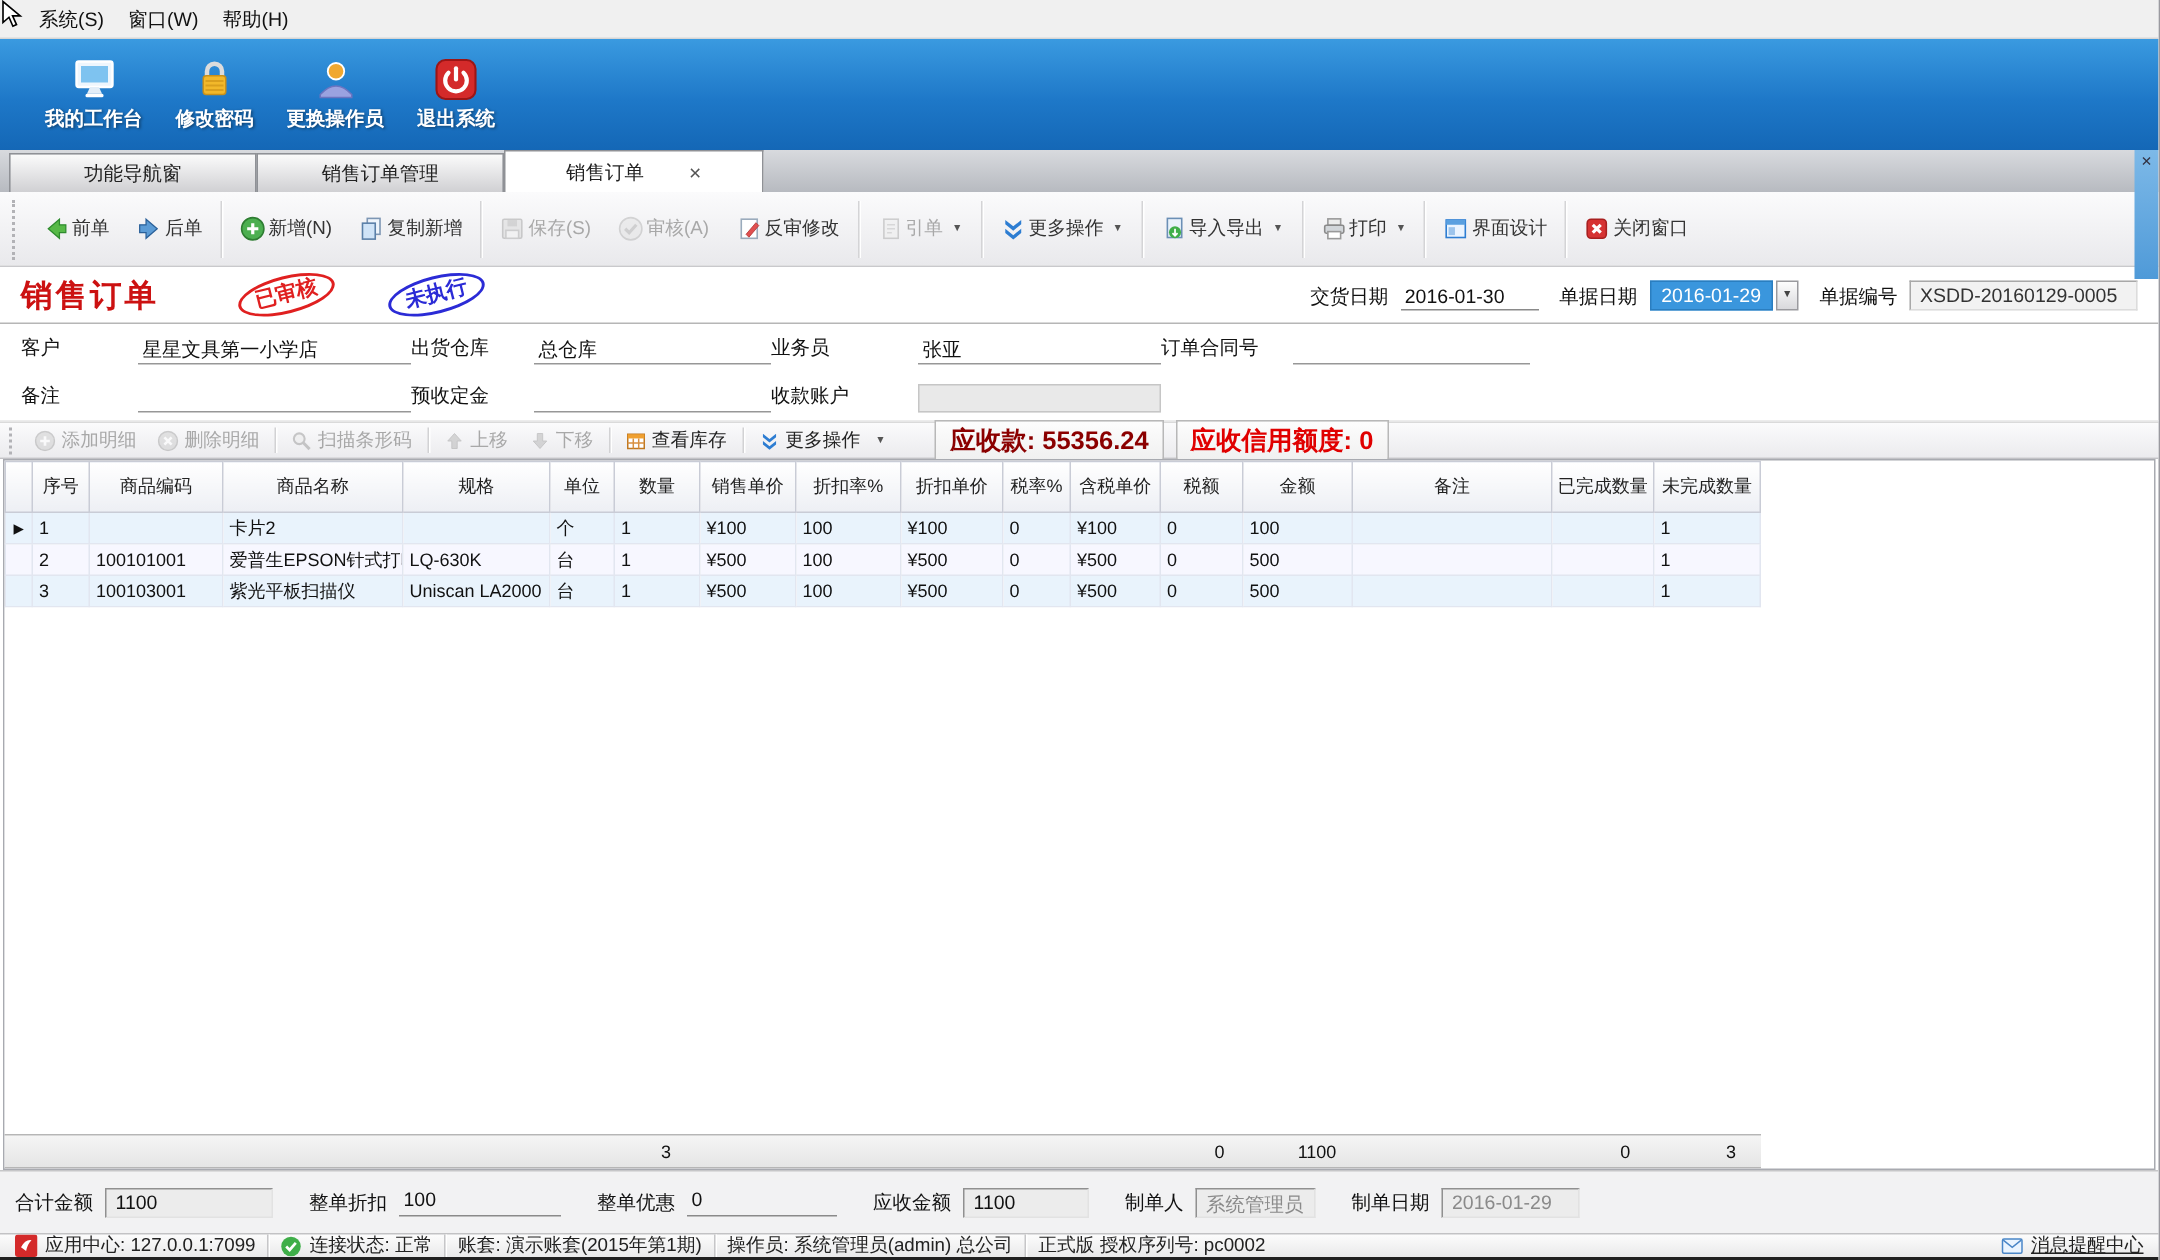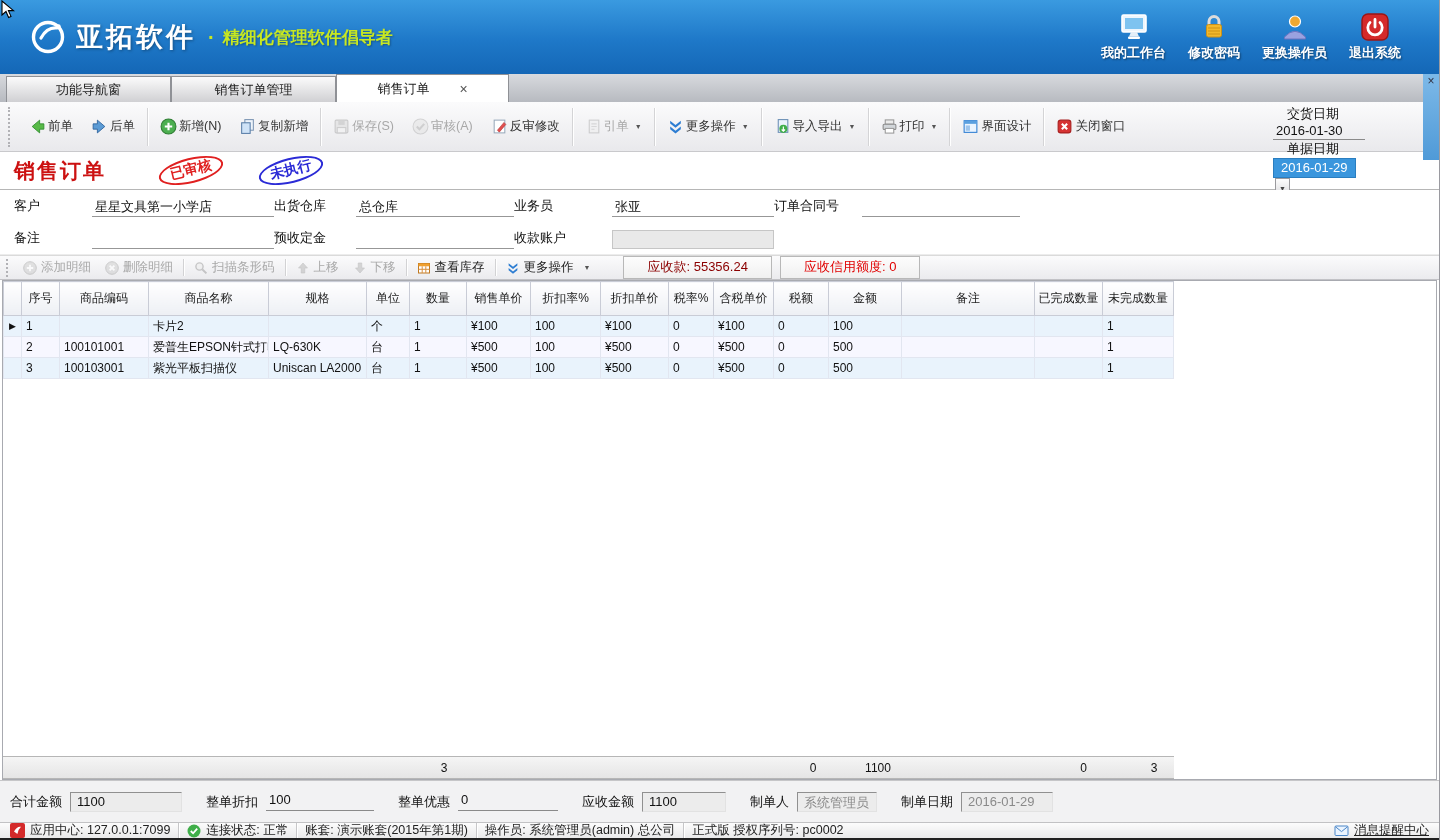--- a/index.html
+++ b/index.html
@@ -43,21 +43,21 @@
   .tbtn.disabled .icon { filter:grayscale(1); opacity:.5; }
   .tsep { width:1px; height:38px; background:#d4d4d6; box-shadow:1px 0 0 #fff; margin:0 3px; }
   .caret { font-size:7px; color:#555; margin-left:6px; }
 
   
   .doc-header { height:38px; background:#fff; border-bottom:1px solid #b6b6b6; display:flex; align-items:center; padding:0 14px; flex:0 0 auto; }
   .doc-title { color:#cc1111; font-size:21px; font-weight:bold; letter-spacing:2px; }
   .stamp { border:2px solid; border-radius:50%; padding:1px 10px 2px; font-size:14px; font-weight:bold; transform:rotate(-14deg); white-space:nowrap; }
   .stamp-red { color:#e02020; border-color:#e02020; margin-left:52px; }
   .stamp-blue { color:#2b2bd6; border-color:#2b2bd6; margin-left:34px; }
-  .doc-dates { margin-left:auto; display:flex; align-items:flex-start; font-size:13px; color:#111;flex-direction:column; }
+  .doc-dates { margin-left:auto; display:flex; align-items:flex-end; font-size:13px; color:#111; }
   .dlabel { margin:0 8px 0 14px; white-space:nowrap; }
   .u-val { border-bottom:1px solid #8a8a8a; min-width:92px; padding:0 3px 1px; }
   .date-select { background:#3a96dd; color:#fff; padding:1px 7px 2px; border:1px solid #2a7ec0; }
   .date-drop { width:15px; height:20px; background:linear-gradient(#fdfdfd,#d9d9dc); border:1px solid #9a9a9e; margin-left:2px; font-size:7px; color:#444; display:flex; align-items:center; justify-content:center; cursor:pointer; }
   .s-box { background:#f2f2f2; border:1px solid #a8a8a8; border-right-color:#dcdcdc; border-bottom-color:#dcdcdc; padding:1px 6px 2px; color:#333; }
   .docno { width:152px; }
 
   
   .form { background:#fff; padding:7px 14px 5px; border-bottom:1px solid #ececec; flex:0 0 auto; }
   .form-grid { display:grid; grid-template-columns:78px 182px 82px 158px 98px 162px 88px 158px; row-gap:12px; align-items:end; font-size:13px; color:#111; }
@@ -66,21 +66,21 @@
   .flab { padding-bottom:2px; white-space:nowrap; }
 
   
   .detail-toolbar { height:25px; background:linear-gradient(180deg,#fbfbfc,#ebebee); border-top:1px solid #dadada; border-bottom:1px solid #c2c2c6; display:flex; align-items:center; padding-left:2px; font-size:12.5px; flex:0 0 auto; }
   .dgrip { width:3px; height:18px; border-left:2px dotted #b2b2b6; margin:0 7px 0 4px; }
   .dbtn { display:flex; align-items:center; gap:4px; padding:1px 7px; color:#222; cursor:pointer; white-space:nowrap; }
   .dbtn.disabled { color:#a8a8a8; }
   .dbtn .icon svg { width:14px; height:14px; display:block; }
   .dbtn.disabled .icon { filter:grayscale(1); opacity:.55; }
   .dsep { width:1px; height:17px; background:#d2d2d4; box-shadow:1px 0 0 #fff; margin:0 3px; }
-  .amount-box { border:1px solid #b8b8b8; background:linear-gradient(#fdfdfd,#f0f0f0); padding:1px 23px 2px; font-size:13px; font-weight:normal; white-space:nowrap; }
+  .amount-box { border:1px solid #b8b8b8; background:linear-gradient(#fdfdfd,#f0f0f0); padding:1px 9px 2px; font-size:17px; font-weight:bold; white-space:nowrap; }
   .amount-box.receivable { margin-left:26px; color:#8b0000; }
   .amount-box.credit { margin-left:8px; color:#e00000; }
 
   
   .grid-area { flex:1 1 auto; margin:0 2px; border:1px solid #a8aab0; background:#fff; display:flex; flex-direction:column; overflow:hidden; }
   table.grid { border-collapse:collapse; table-layout:fixed; width:1170px; font-size:12px; flex:0 0 auto; }
   table.grid th { background:linear-gradient(#ffffff,#edeff4); border:1px solid #c9ccd6; height:34px; font-weight:normal; color:#222; text-align:center; padding:0 2px; white-space:nowrap; overflow:hidden; }
   table.grid td { border:1px solid #e2e6f0; height:21px; padding:0 4px; white-space:nowrap; overflow:hidden; color:#111; }
   tr.row-odd td { background:#e9f3fc; }
   tr.row-even td { background:#f7f7ff; }
@@ -111,34 +111,27 @@
 <body>
 
 <div class="app">
 
   <span class="cursor">
     <svg width="17" height="20" viewBox="0 0 17 20">
         <path d="M2 1 L2 15 L6 11.5 L8.6 17.5 L11 16.4 L8.4 10.6 L13.5 10.6 Z" fill="#fff" stroke="#000" stroke-width="1.1"></path>
       </svg>
   </span>
 
+  <div class="menubar">
+      <div class="menu-item">系统(S)</div>
+      <div class="menu-item">窗口(W)</div>
+      <div class="menu-item">帮助(H)</div>
+    </div>
 
   <div class="banner">
-    <div class="logo-area">
-      <span class="logo-icon">
-        <svg viewBox="0 0 36 36">
-            <circle cx="18" cy="18" r="14.5" fill="none" stroke="#fff" stroke-width="3.4"></circle>
-            <path d="M11 19 Q17 8 27 9" fill="none" stroke="#fff" stroke-width="3.2" stroke-linecap="round"></path>
-            <circle cx="28.5" cy="7.5" r="2.2" fill="#fff"></circle>
-          </svg>
-      </span>
-      <span class="logo-text">亚拓软件</span>
-      <span class="logo-sep">·</span>
-      <span class="slogan">精细化管理软件倡导者</span>
-    </div>
     <div class="banner-actions">
         <div class="baction">
           <span class="icon">
             <svg viewBox="0 0 30 30">
               <rect x="3" y="3" width="24" height="17" rx="1.5" fill="#eef6fd" stroke="#fff" stroke-width="1.6"></rect>
               <rect x="6" y="6" width="18" height="11" fill="#7ec3f0"></rect>
               <path d="M12 20 h6 l2 4.5 h-10 Z" fill="#e3eef8"></path>
               <rect x="9" y="24.5" width="12" height="2.4" rx="1" fill="#fff"></rect>
             </svg>
           </span>

